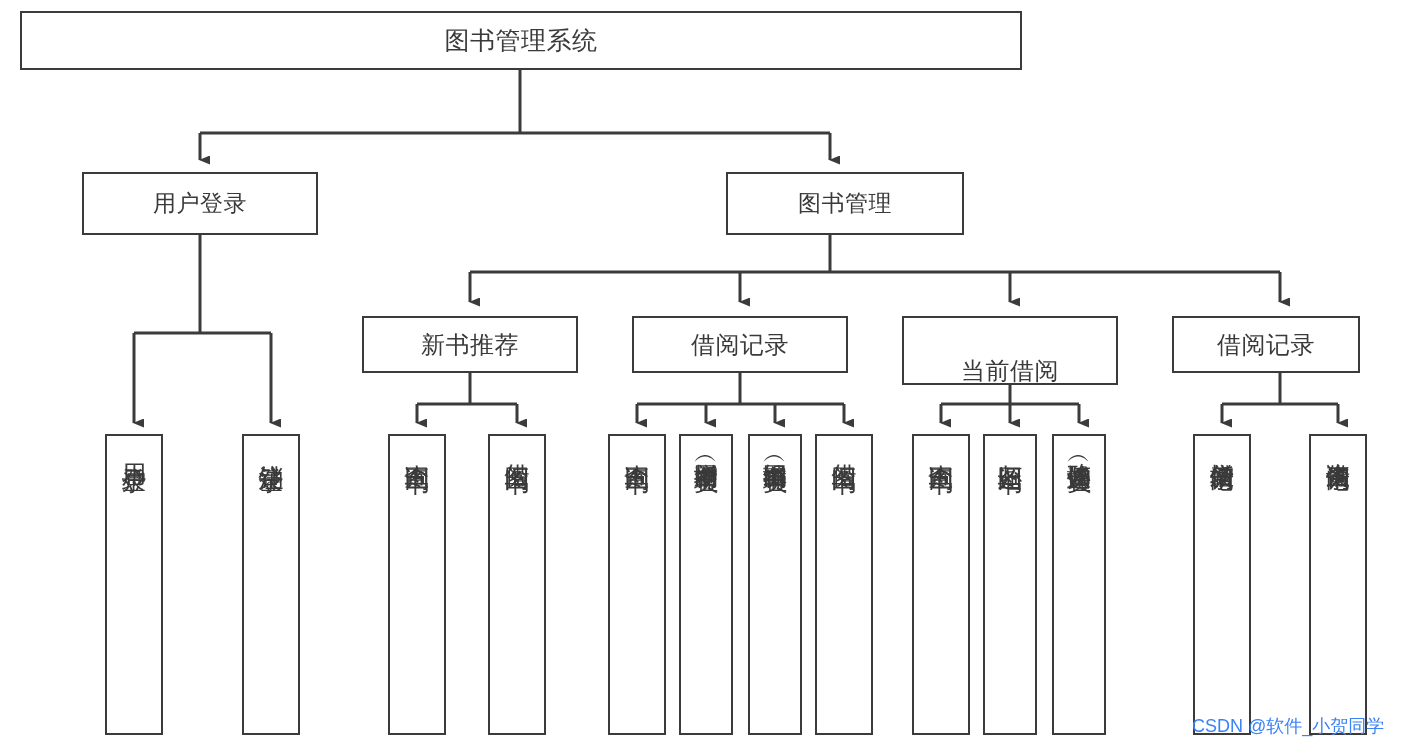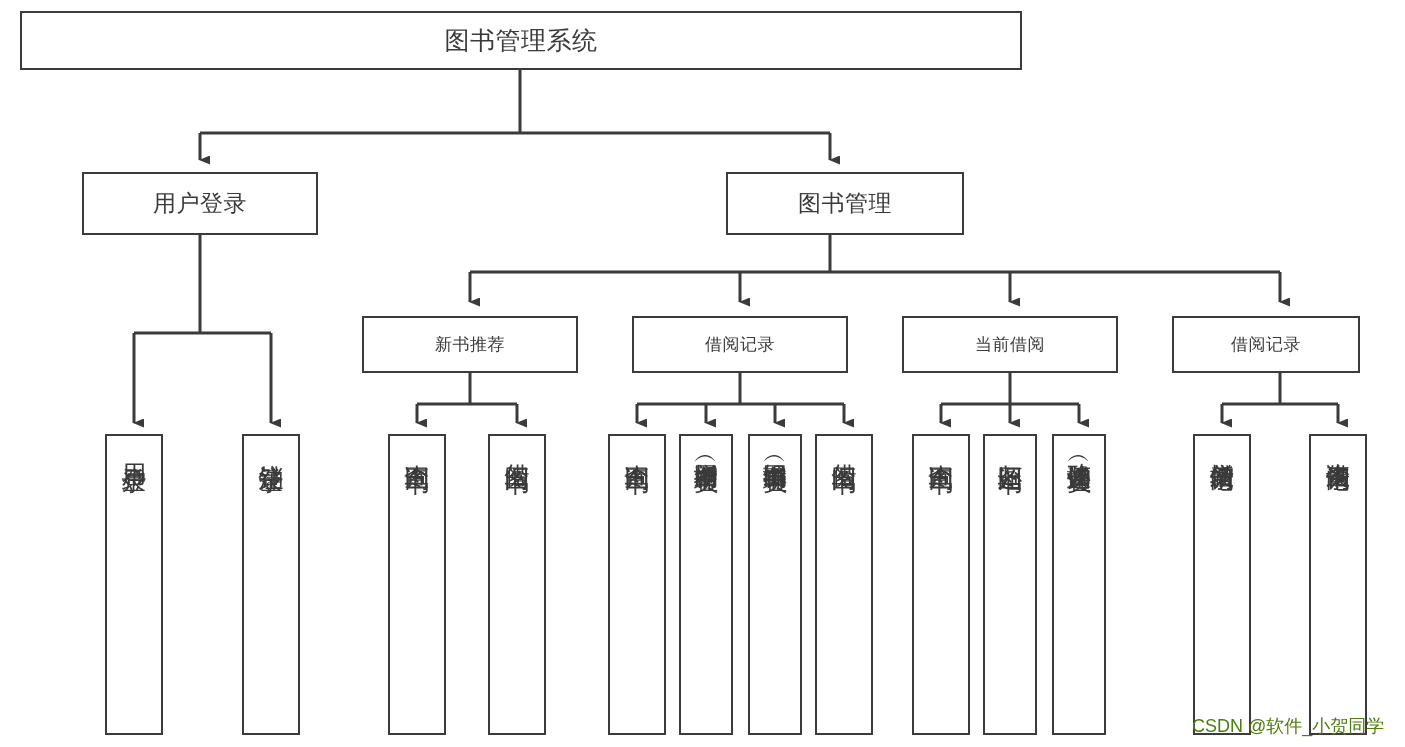--- a/index.html
+++ b/index.html
@@ -43,21 +43,21 @@
     letter-spacing: 0.5px;
     color: #3a3a3a;
     white-space: nowrap;
   }
   
   .node.horiz .node-label {
     writing-mode: horizontal-tb;
   }
   .node.root .node-label { font-size: 25px; text-align: center; }
   .node.level2 .node-label { font-size: 23px; }
-  .node.level3 .node-label { font-size: 17px; }
+  .node.level3 .node-label { font-size: 24px; }
   
   .node.leaf {
     align-items: flex-start;
     justify-content: center;
     padding-top: 8px;
   }
   .node.leaf .node-label {
     writing-mode: vertical-rl;
     text-orientation: upright;
     font-size: 25px;
@@ -67,21 +67,21 @@
   }
   .node.leaf.dense .node-label {
     font-size: 24px;
     letter-spacing: 1px;
   }
   #watermark {
     position: absolute;
     left: 1192px;
     top: 714px;
     font-size: 18px;
-    color: #4d7c0f;
+    color: #3b82f6;
     white-space: nowrap;
     font-family: "Liberation Sans", "DejaVu Sans", sans-serif;
   }
 </style>
 </head>
 <body>
 
 <div id="diagram-root">
 
   <svg id="edge-layer" viewBox="0 0 1405 747" width="1405" height="747" xmlns="http://www.w3.org/2000/svg">
@@ -147,21 +147,21 @@
   </div>
 
   <div class="node horiz level3" style="left:362px; top:316px; width:216px; height:57px;">
     <span class="node-label">新书推荐</span>
   </div>
 
   <div class="node horiz level3" style="left:632px; top:316px; width:216px; height:57px;">
     <span class="node-label">借阅记录</span>
   </div>
 
-  <div class="node horiz level3" style="left:902px; top:316px; width:216px; height:57px;">
+  <div class="node horiz level3" style="left:902px; top:316px; width:216px; height:69px;align-items:flex-end;">
     <span class="node-label">当前借阅</span>
   </div>
 
   <div class="node horiz level3" style="left:1172px; top:316px; width:188px; height:57px;">
     <span class="node-label">借阅记录</span>
   </div>
 
   <div class="node leaf" style="left:105px; top:434px; width:58px; height:301px;">
     <span class="node-label">用户登录</span>
   </div>

